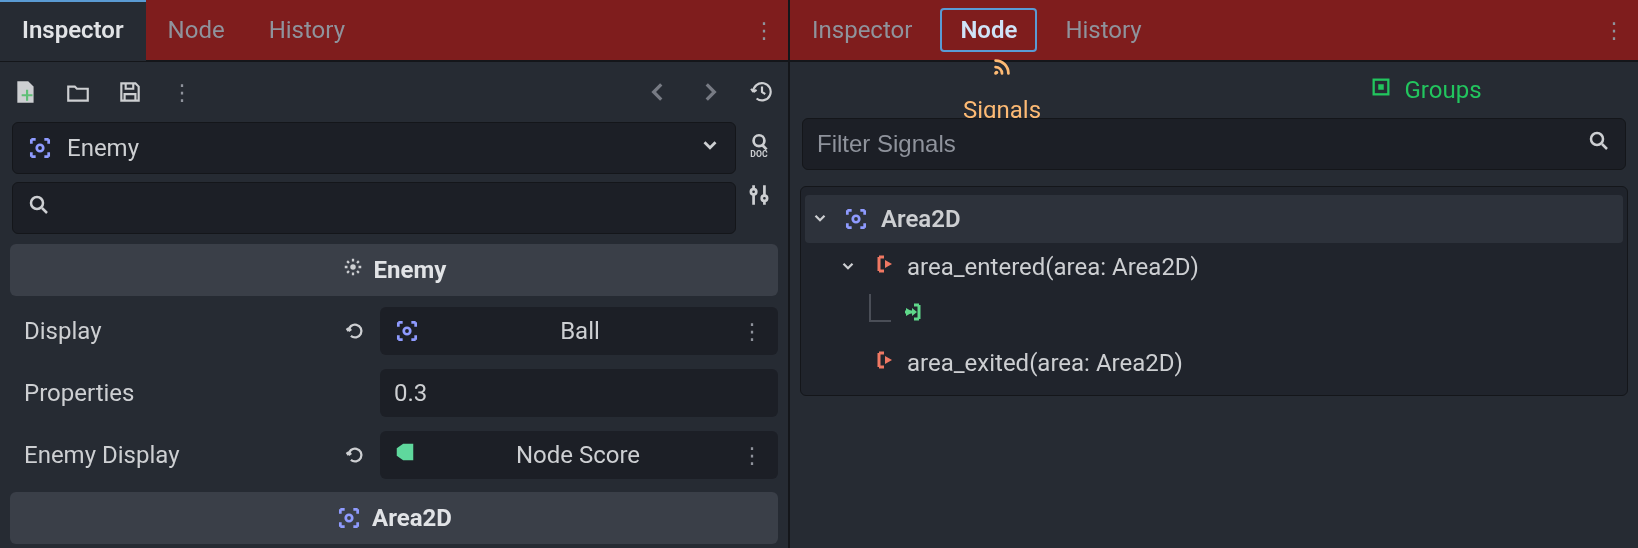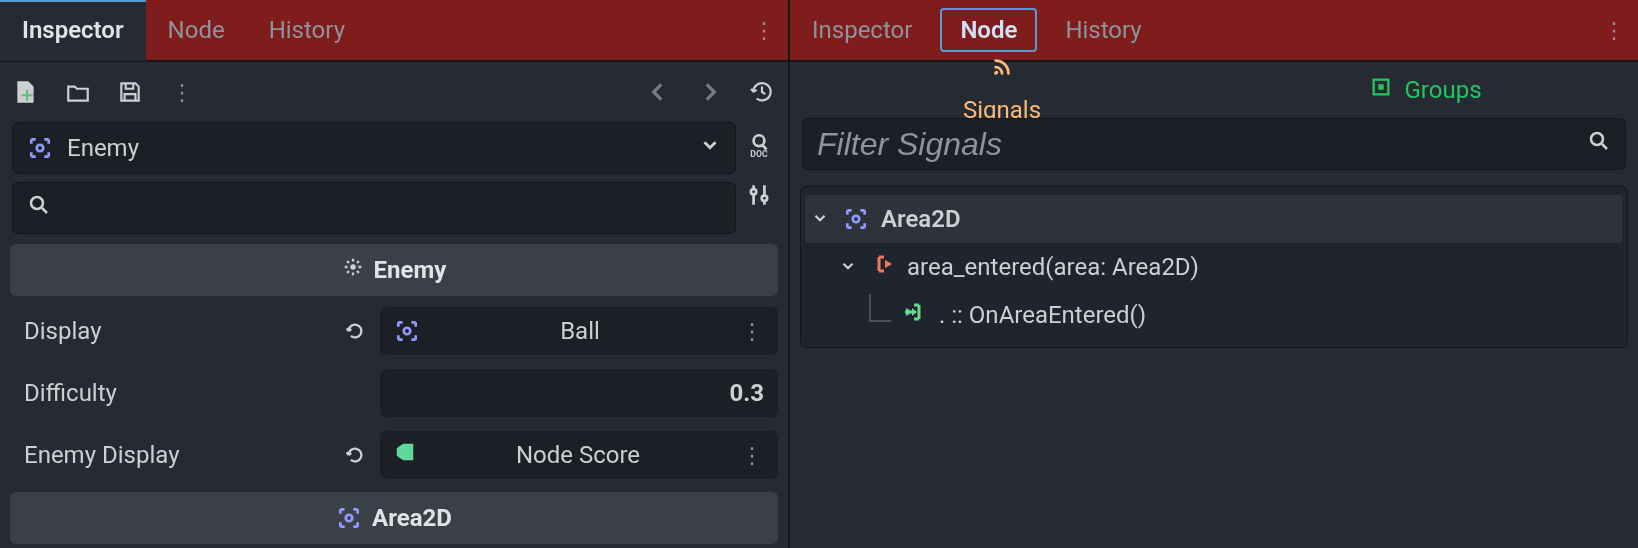--- a/index.html
+++ b/index.html
@@ -64,21 +64,21 @@
   .side-ico { width:30px; color:#ef4444; }
 
   
   .filter-row { padding: 0 12px 10px 12px; display:flex; gap:10px; }
   .filter-box {
     flex:1; background:#1c1f26; border:1px solid #14161a; border-radius:6px;
     height:52px; display:flex; align-items:center; padding:0 14px;
   }
   .filter-box input {
     flex:1; background:transparent; border:none; outline:none;
-    color:#8b5cf6; font-size:32px;font-style:italic;
+    color:#8b5cf6; font-size:24px;
   }
   .filter-box input::placeholder { color:#8f939c; }
   .mag { color:#cdcfd2; }
 
   
   .prop-area { flex:1; overflow:hidden; padding: 0 10px; }
   .section-head {
     background:#3a3f48; border-radius:6px; height:52px;
     display:flex; align-items:center; justify-content:center; gap:10px;
     color:#e1e3e6; font-weight:700; margin-bottom:4px;
@@ -86,21 +86,21 @@
   .gear svg, .tag svg, .reset-icon svg { width:22px; height:22px; }
   .prop-row {
     display:flex; align-items:center; height:62px; gap:8px;
   }
   .prop-label { width: 320px; padding-left:14px; }
   .reset-icon { width:34px; color:#cdcfd2; display:flex; justify-content:center; }
   .prop-val {
     flex:1; background:#1c1f26; border-radius:6px; height:48px;
     display:flex; align-items:center; padding:0 14px; gap:14px;
   }
-  .prop-val.center { justify-content:flex-end;font-weight:bold; }
+  .prop-val.center { justify-content:flex-start; }
   .kebab { width:24px; text-align:center; color:#8f939c; font-size:22px; }
 
   
   .subtabs {
     display:flex; height:56px; align-items:center;
   }
   .subtab {
     flex:1; display:flex; align-items:center; justify-content:center;
     gap:12px; color:#22c55e; cursor:pointer;
   }
@@ -258,21 +258,21 @@
             </svg>
         </span>
         <div class="spacer"></div>
         <span>Ball</span>
         <div class="spacer"></div>
         <span class="kebab">⋮</span>
       </div>
     </div>
 
     <div class="prop-row">
-      <div class="prop-label">Difficulty</div>
+      <div class="prop-label">Properties</div>
       <span class="reset-icon"></span>
       <div class="prop-val center">
         <span>0.3</span>
       </div>
     </div>
 
     <div class="prop-row">
       <div class="prop-label">Enemy Display</div>
       <span class="reset-icon">
         <svg viewBox="0 0 24 24">
@@ -392,20 +392,29 @@
       <div class="sig-row indent2">
         <span class="elbow"></span>
         <span class="sig-in">
           <svg viewBox="0 0 24 24">
               <path fill="none" stroke="#5fd88a" stroke-width="3" d="M16 5v14 M16 5h-5 M16 19h-5"></path>
               <path fill="#5fd88a" d="M3 8l7 4-7 4z" transform="translate(0 0)"></path>
               <path fill="#5fd88a" d="M2 12h7" stroke="#5fd88a" stroke-width="3"></path>
               <path fill="#5fd88a" d="M9 8l5 4-5 4z"></path>
             </svg>
         </span>
-        <span class="sig-text">. :: OnAreaEntered()</span>
-      </div>
-
+      </div>
+
+      <div class="sig-row indent1">
+        <span class="tree-chev"></span>
+        <span class="sig-out">
+          <svg viewBox="0 0 24 24">
+              <path fill="none" stroke="#f07863" stroke-width="3" d="M8 5v14 M8 5h5 M8 19h5"></path>
+              <path fill="#f07863" d="M14 8l7 4-7 4z"></path>
+            </svg>
+        </span>
+        <span class="sig-text">area_exited(area: Area2D)</span>
+      </div>
 
 
     </div>
   </div>
 </div>
 
 </body></html>

